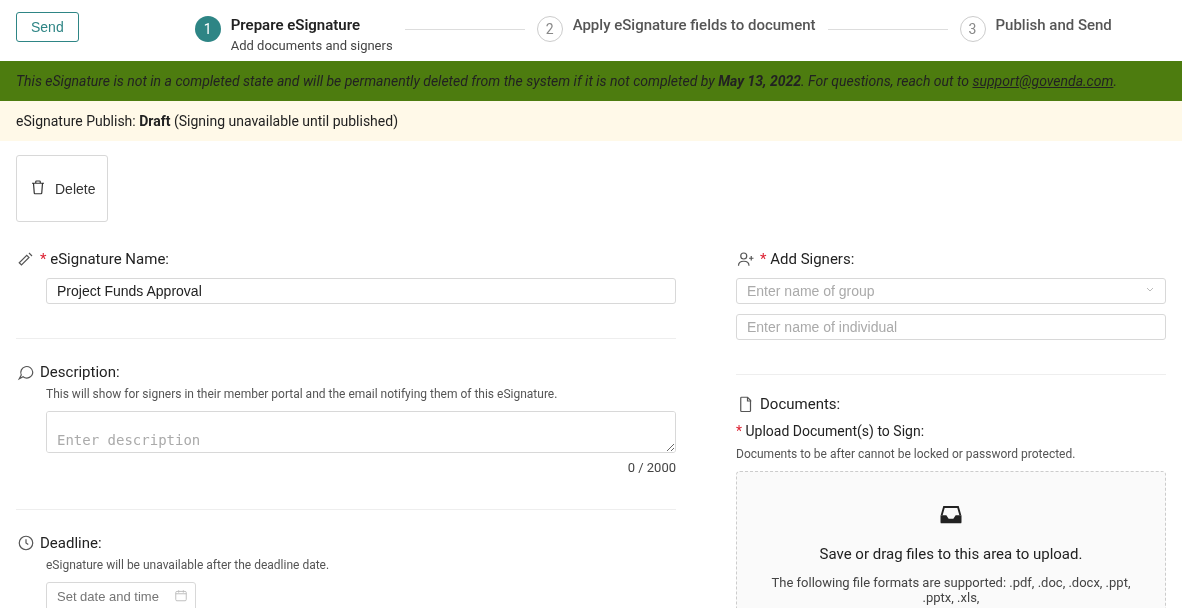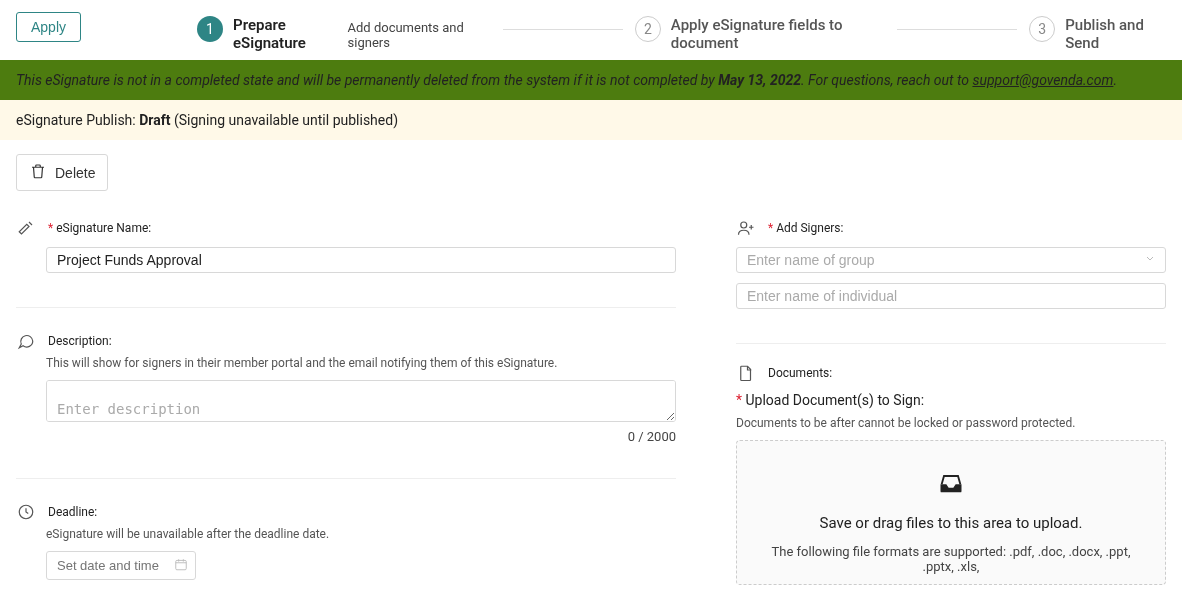--- a/index.html
+++ b/index.html
@@ -43,21 +43,21 @@
     width: 26px; height: 26px;
     border-radius: 50%;
     display: flex;
     align-items: center;
     justify-content: center;
     font-size: 14px;
     flex-shrink: 0;
   }
   .step-circle.active { background: #2e8585; color: #fff; }
   .step-circle.inactive { border: 1px solid #ccc; color: #888; background: #fff; }
-  .step-titles { display: flex; }
+  .step-titles { display: flex; flex-direction: column; }
   .step-title { font-weight: 600; font-size: 15px; color: #222; }
   .step-title.inactive { color: #555; font-weight: 500; }
   .step-subtitle { font-size: 13px; color: #444; margin-top: 4px; }
   .step-line {
     height: 1px;
     background: #ddd;
     flex: 0 0 120px;
     margin-top: 13px;
   }
   .save-btn {
@@ -77,43 +77,43 @@
   .banner.pink { background: #4d7c0f; color: #222; font-style: italic; }
   .banner.yellow { background: #fff9e8; color: #222; }
   .banner a { color: #222; text-decoration: underline; }
   .banner b { font-weight: 700; }
 
   .delete-row { padding: 14px 16px 4px 16px; }
   .delete-btn {
     border: 1px solid #d8d8d8;
     background: #fff;
     color: #333;
-    padding: 7px 12px;
+    padding: 22px 12px;
     border-radius: 3px;
     cursor: pointer;
     display: inline-flex;
     align-items: center;
     gap: 8px;
     font-size: 14px;
   }
 
   .form-area {
     display: flex;
     gap: 60px;
     padding: 24px 16px 0 16px;
   }
   .col-left { width: 660px; }
   .col-right { flex: 1; }
 
   .section { margin-bottom: 34px; }
   .section-head {
     display: flex;
     align-items: center;
-    gap: 12px;
-    font-size: 12px;
+    gap: 4px;
+    font-size: 15px;
   }
   .section-icon { width: 20px; color: #555; display:flex; align-items:center; justify-content:center; }
   .label-text { color: #222; }
   .req { color: #d23; }
   .help-text { font-size: 12px; color: #555; margin-top: 6px; margin-left: 30px; }
   .help-text.noindent { margin-left: 0; }
   .text-input, .select-input {
     width: 100%;
     border: 1px solid #d8d8d8;
     border-radius: 3px;
@@ -179,21 +179,21 @@
 
   .hr-space { height: 1px; background: #eee; margin: 10px 0 24px 0; }
   .right-section-hr { height:1px; background:#eee; margin: 0 0 20px 0; }
 
   .icon-svg { width: 18px; height: 18px; }
 </style>
 </head>
 <body>
 
 <div class="topbar">
-  <button class="exit-btn">Apply</button>
+  <button class="exit-btn">Send</button>
 
   <div class="stepper">
     <div class="step">
       <div class="step-circle active">1</div>
       <div class="step-titles">
         <div class="step-title">Prepare eSignature</div>
         <div class="step-subtitle">Add documents and signers</div>
       </div>
     </div>
     <div class="step-line"></div>

